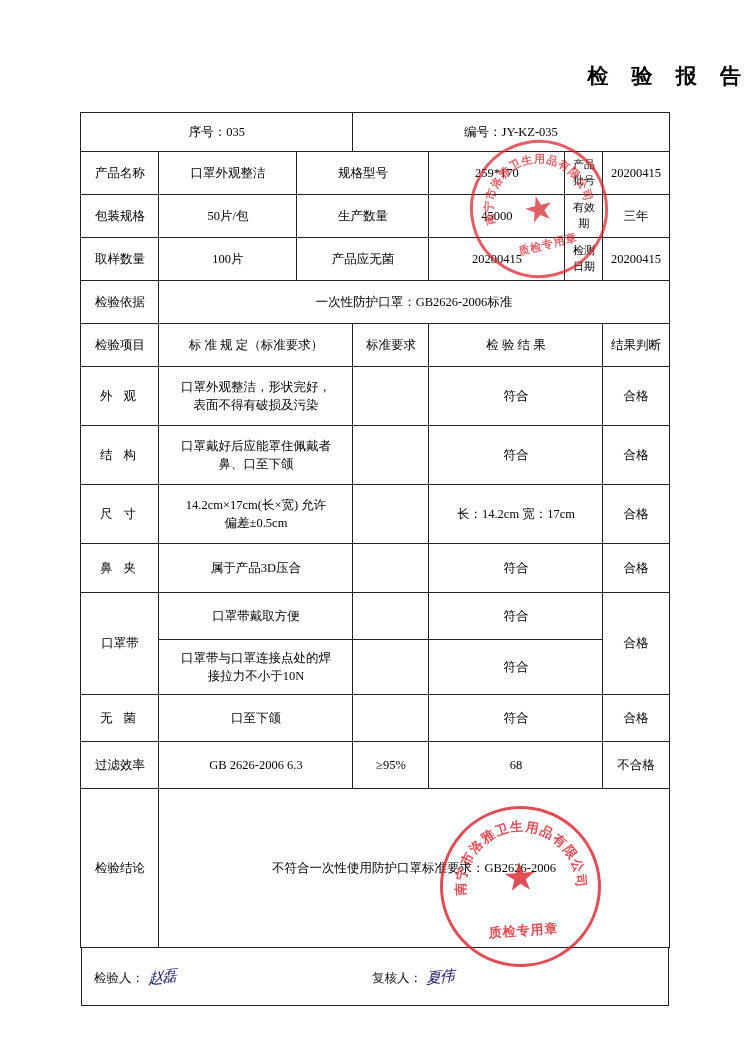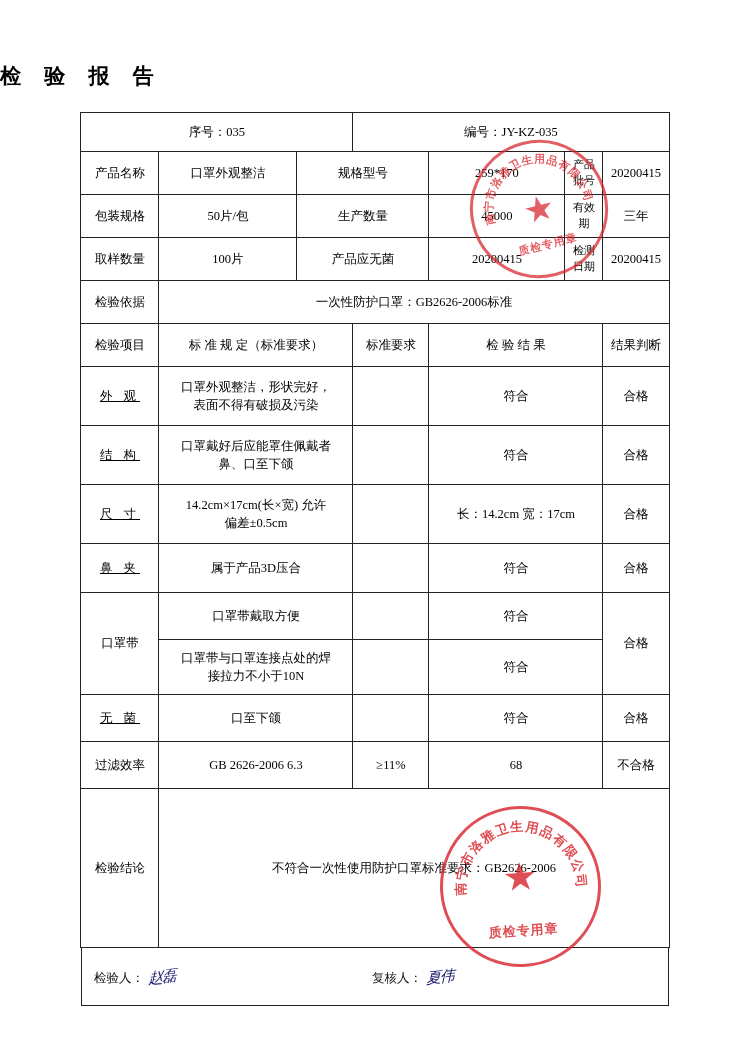--- a/index.html
+++ b/index.html
@@ -15,21 +15,21 @@
     position: relative;
     overflow: hidden;
   }
   .page {
     position: relative;
     width: 750px;
     height: 1061px;
     box-sizing: border-box;
   }
   .doc-title {
-    text-align: left;
+    text-align: right;
     font-size: 21px;
     font-weight: bold;
     letter-spacing: 9px;
     padding-top: 62px;
     padding-bottom: 22px;
     color: #000;
   }
   table.report {
     border-collapse: collapse;
     width: 588px;
@@ -47,21 +47,20 @@
   }
   td.left {
     text-align: left;
     padding-left: 10px;
   }
   td.tall-head {
     height: 30px;
   }
   .spaced {
     letter-spacing: 4px;
-    text-decoration: underline;
   }
   .sig-row {
     width: 588px;
     margin: 0 auto;
     border: 1px solid #222;
     border-top: none;
     height: 58px;
     position: relative;
     box-sizing: border-box;
   }
@@ -281,21 +280,21 @@
         <td style="height:40px" class="spaced">无 菌</td>
         <td class="left" colspan="3" style="white-space:pre-line">口至下颌</td>
         <td></td>
         <td colspan="3">符合</td>
         <td>合格</td>
       </tr>
 
       <tr>
         <td style="height:40px">过滤效率</td>
         <td class="left" colspan="3" style="white-space:pre-line">GB 2626-2006 6.3</td>
-        <td>≥11%</td>
+        <td>≥95%</td>
         <td colspan="3">68</td>
         <td>不合格</td>
       </tr>
 
       <tr>
         <td style="height:152px">检验结论</td>
         <td colspan="8">不符合一次性使用防护口罩标准要求：GB2626-2006</td>
       </tr>
     </tbody>
   </table>

